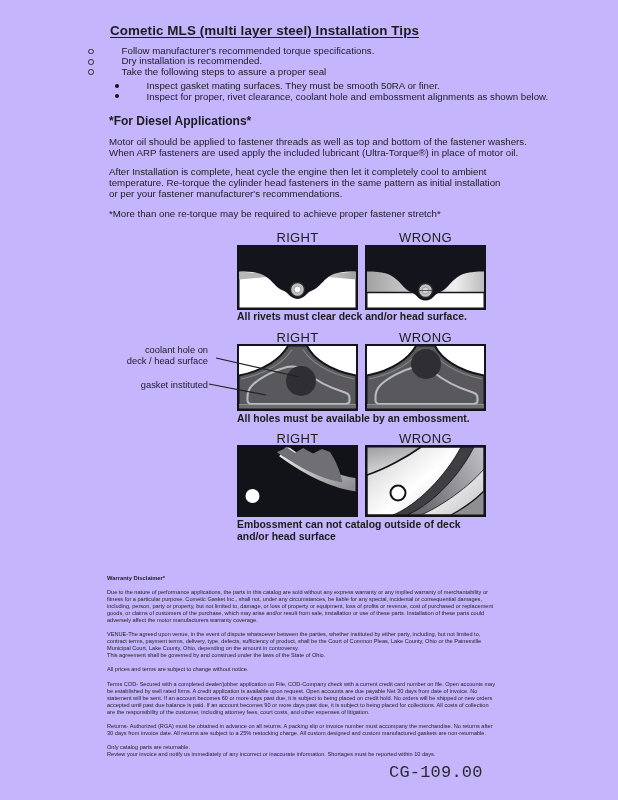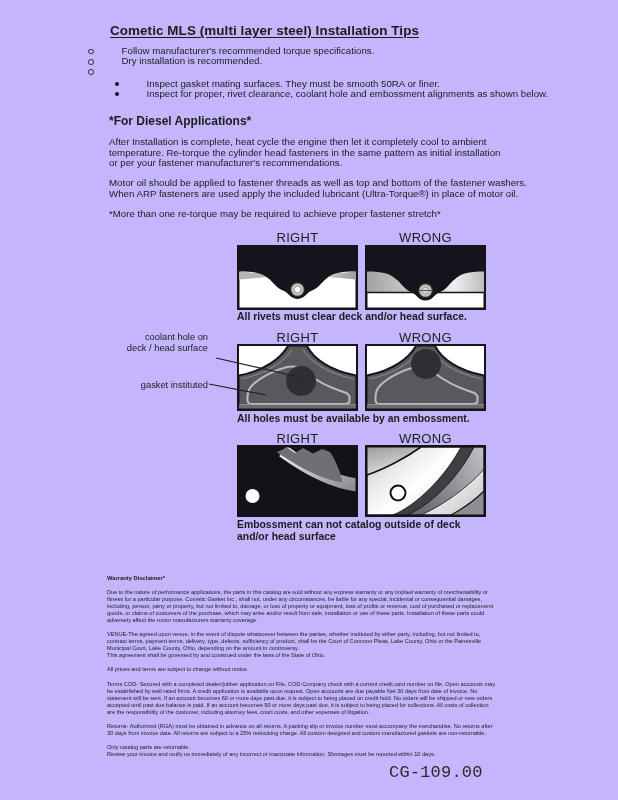--- a/index.html
+++ b/index.html
@@ -47,40 +47,41 @@
     <div class="brow">
       <span class="odot"></span>
       <span class="pre">Follow manufacturer's recommended torque specifications.</span>
     </div>
     <div class="brow">
       <span class="odot"></span>
       <span class="pre">Dry installation is recommended.</span>
     </div>
     <div class="brow">
       <span class="odot"></span>
+      <span class="pre">Take the following steps to assure a proper seal</span>
     </div>
     <div class="subbullets">
       <div class="brow">
         <span class="fdot"></span>
         <span class="pre">Inspect gasket mating surfaces.  They must be smooth 50RA or finer.</span>
       </div>
       <div class="brow">
         <span class="fdot"></span>
         <span class="pre">Inspect for proper, rivet clearance, coolant hole and embossment alignments as shown below.</span>
       </div>
     </div>
   </div>
 
   <div class="abs diesel">
     <div class="diesel-h">*For Diesel Applications*</div>
+    <p class="pre">Motor oil should be applied to fastener threads as well as top and bottom of the fastener washers.
+When ARP fasteners are used apply the included lubricant (Ultra-Torque®) in place of motor oil.</p>
     <p class="pre">After Installation is complete, heat cycle the engine then let it completely cool to ambient
 temperature. Re-torque the cylinder head fasteners in the same pattern as initial installation
 or per your fastener manufacturer's recommendations.</p>
-    <p class="pre">Motor oil should be applied to fastener threads as well as top and bottom of the fastener washers.
-When ARP fasteners are used apply the included lubricant (Ultra-Torque®) in place of motor oil.</p>
     <p class="pre">*More than one re-torque may be required to achieve proper fastener stretch*</p>
   </div>
 
   <div class="abs dlabel" style="left:237px;top:230px">RIGHT</div>
   <div class="abs dlabel" style="left:365px;top:230px">WRONG</div>
 
   <svg class="abs" style="left:237px;top:245px" width="121" height="65" viewBox="0 0 121 65">
     <defs>
       <linearGradient id="gw1" x1="1" y1="0" x2="0" y2="0">
         <stop offset="0" stop-color="#9e9e9e"></stop>
@@ -118,21 +119,21 @@
     <circle cx="60.5" cy="45.5" r="7" fill="#c2c2c2" stroke="#2a2a2a" stroke-width="1.4"></circle>
     <circle cx="60.5" cy="45.5" r="3.4" fill="#d6d6d6" stroke="#8a8a8a" stroke-width="0.7"></circle>
     <line x1="53.5" y1="45.5" x2="67.5" y2="45.5" stroke="#55555a" stroke-width="1"></line>
   </svg>
 
   <div class="abs cap" style="top:311px">All rivets must clear deck and/or head surface.</div>
 
   <div class="abs dlabel" style="left:237px;top:330px">RIGHT</div>
   <div class="abs dlabel" style="left:365px;top:330px">WRONG</div>
 
-  <div class="abs ann pre" style="top:332px">coolant hole on
+  <div class="abs ann pre" style="top:345px">coolant hole on
 deck / head surface</div>
   <div class="abs ann" style="top:380px">gasket instituted</div>
 
   <svg class="abs" style="left:237px;top:344px" width="121" height="67" viewBox="0 0 121 67">
     <rect x="1.25" y="1.25" width="118.5" height="64.5" fill="#59595d" stroke="#14141c" stroke-width="2.5"></rect>
     <path d="M2,2 L51,2 C44,14 28,26.5 2,31.5 Z" fill="#ffffff"></path>
     <path d="M51,2 C44,14 28,26.5 2,31.5" stroke="#14141c" stroke-width="2" fill="none"></path>
     <path d="M119,2 L70,2 C76,14 92,26.5 119,31.5 Z" fill="#ffffff"></path>
     <path d="M70,2 C76,14 92,26.5 119,31.5" stroke="#14141c" stroke-width="2" fill="none"></path>
     <path d="M55,5.5 C48,17 31,29.5 4,35" stroke="#85858a" stroke-width="1.1" fill="none"></path>

